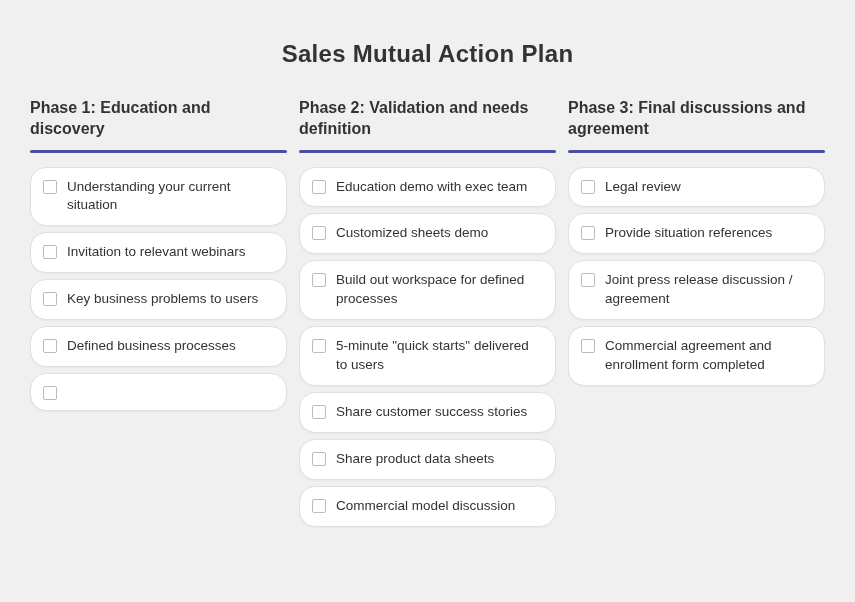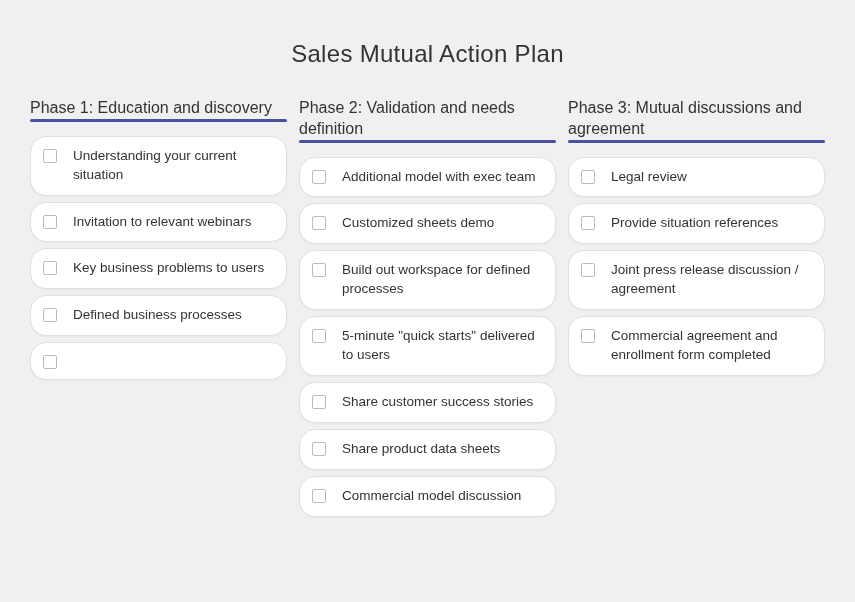--- a/index.html
+++ b/index.html
@@ -17,41 +17,42 @@
     .page-container {
       background: #f0f0f0;
       width: 855px;
       min-height: 602px;
       padding: 20px 10px;
     }
 
     .page-title {
       text-align: center;
       font-size: 24px;
-      font-weight: 400;
+      font-weight: 700;
       color: #333;
       margin-bottom: 30px;
       letter-spacing: 0.3px;
     }
 
     .columns {
       display: flex;
       gap: 12px;
       align-items: flex-start;
     }
 
     .column {
       flex: 1;
       background: transparent;
     }
 
     .column-header {
       font-size: 16px;
-      font-weight: 400;
+      font-weight: 700;
       color: #333;
+      margin-bottom: 10px;
       line-height: 1.3;
     }
 
     .column-divider {
       height: 3px;
       background: #4a4fa3;
       border-radius: 2px;
       margin-bottom: 14px;
     }
 
@@ -61,21 +62,21 @@
       gap: 6px;
     }
 
     .task-item {
       background: #fff;
       border: 1px solid #e0e0e0;
       border-radius: 16px;
       padding: 10px 12px;
       display: flex;
       align-items: flex-start;
-      gap: 16px;
+      gap: 10px;
       box-shadow: 0 1px 2px rgba(0,0,0,0.04);
     }
 
     .task-checkbox {
       width: 14px;
       height: 14px;
       border: 1.5px solid #bbb;
       border-radius: 2px;
       flex-shrink: 0;
       margin-top: 2px;
@@ -121,21 +122,21 @@
             <input type="checkbox" class="task-checkbox" style="">
           </div>
         </div>
       </div>
       <div class="column">
         <div class="column-header">Phase 2: Validation and needs definition</div>
         <div class="column-divider"></div>
         <div class="task-list">
           <div class="task-item">
             <input type="checkbox" class="task-checkbox" style="">
-            <span class="task-text">Additional model with exec team</span>
+            <span class="task-text">Education demo with exec team</span>
           </div>
           <div class="task-item">
             <input type="checkbox" class="task-checkbox" style="">
             <span class="task-text">Customized sheets demo</span>
           </div>
           <div class="task-item">
             <input type="checkbox" class="task-checkbox" style="">
             <span class="task-text">Build out workspace for defined processes</span>
           </div>
           <div class="task-item">
@@ -150,21 +151,21 @@
             <input type="checkbox" class="task-checkbox" style="">
             <span class="task-text">Share product data sheets</span>
           </div>
           <div class="task-item">
             <input type="checkbox" class="task-checkbox" style="">
             <span class="task-text">Commercial model discussion</span>
           </div>
         </div>
       </div>
       <div class="column">
-        <div class="column-header">Phase 3: Mutual discussions and agreement</div>
+        <div class="column-header">Phase 3: Final discussions and agreement</div>
         <div class="column-divider"></div>
         <div class="task-list">
           <div class="task-item">
             <input type="checkbox" class="task-checkbox" style="">
             <span class="task-text">Legal review</span>
           </div>
           <div class="task-item">
             <input type="checkbox" class="task-checkbox" style="">
             <span class="task-text">Provide situation references</span>
           </div>

